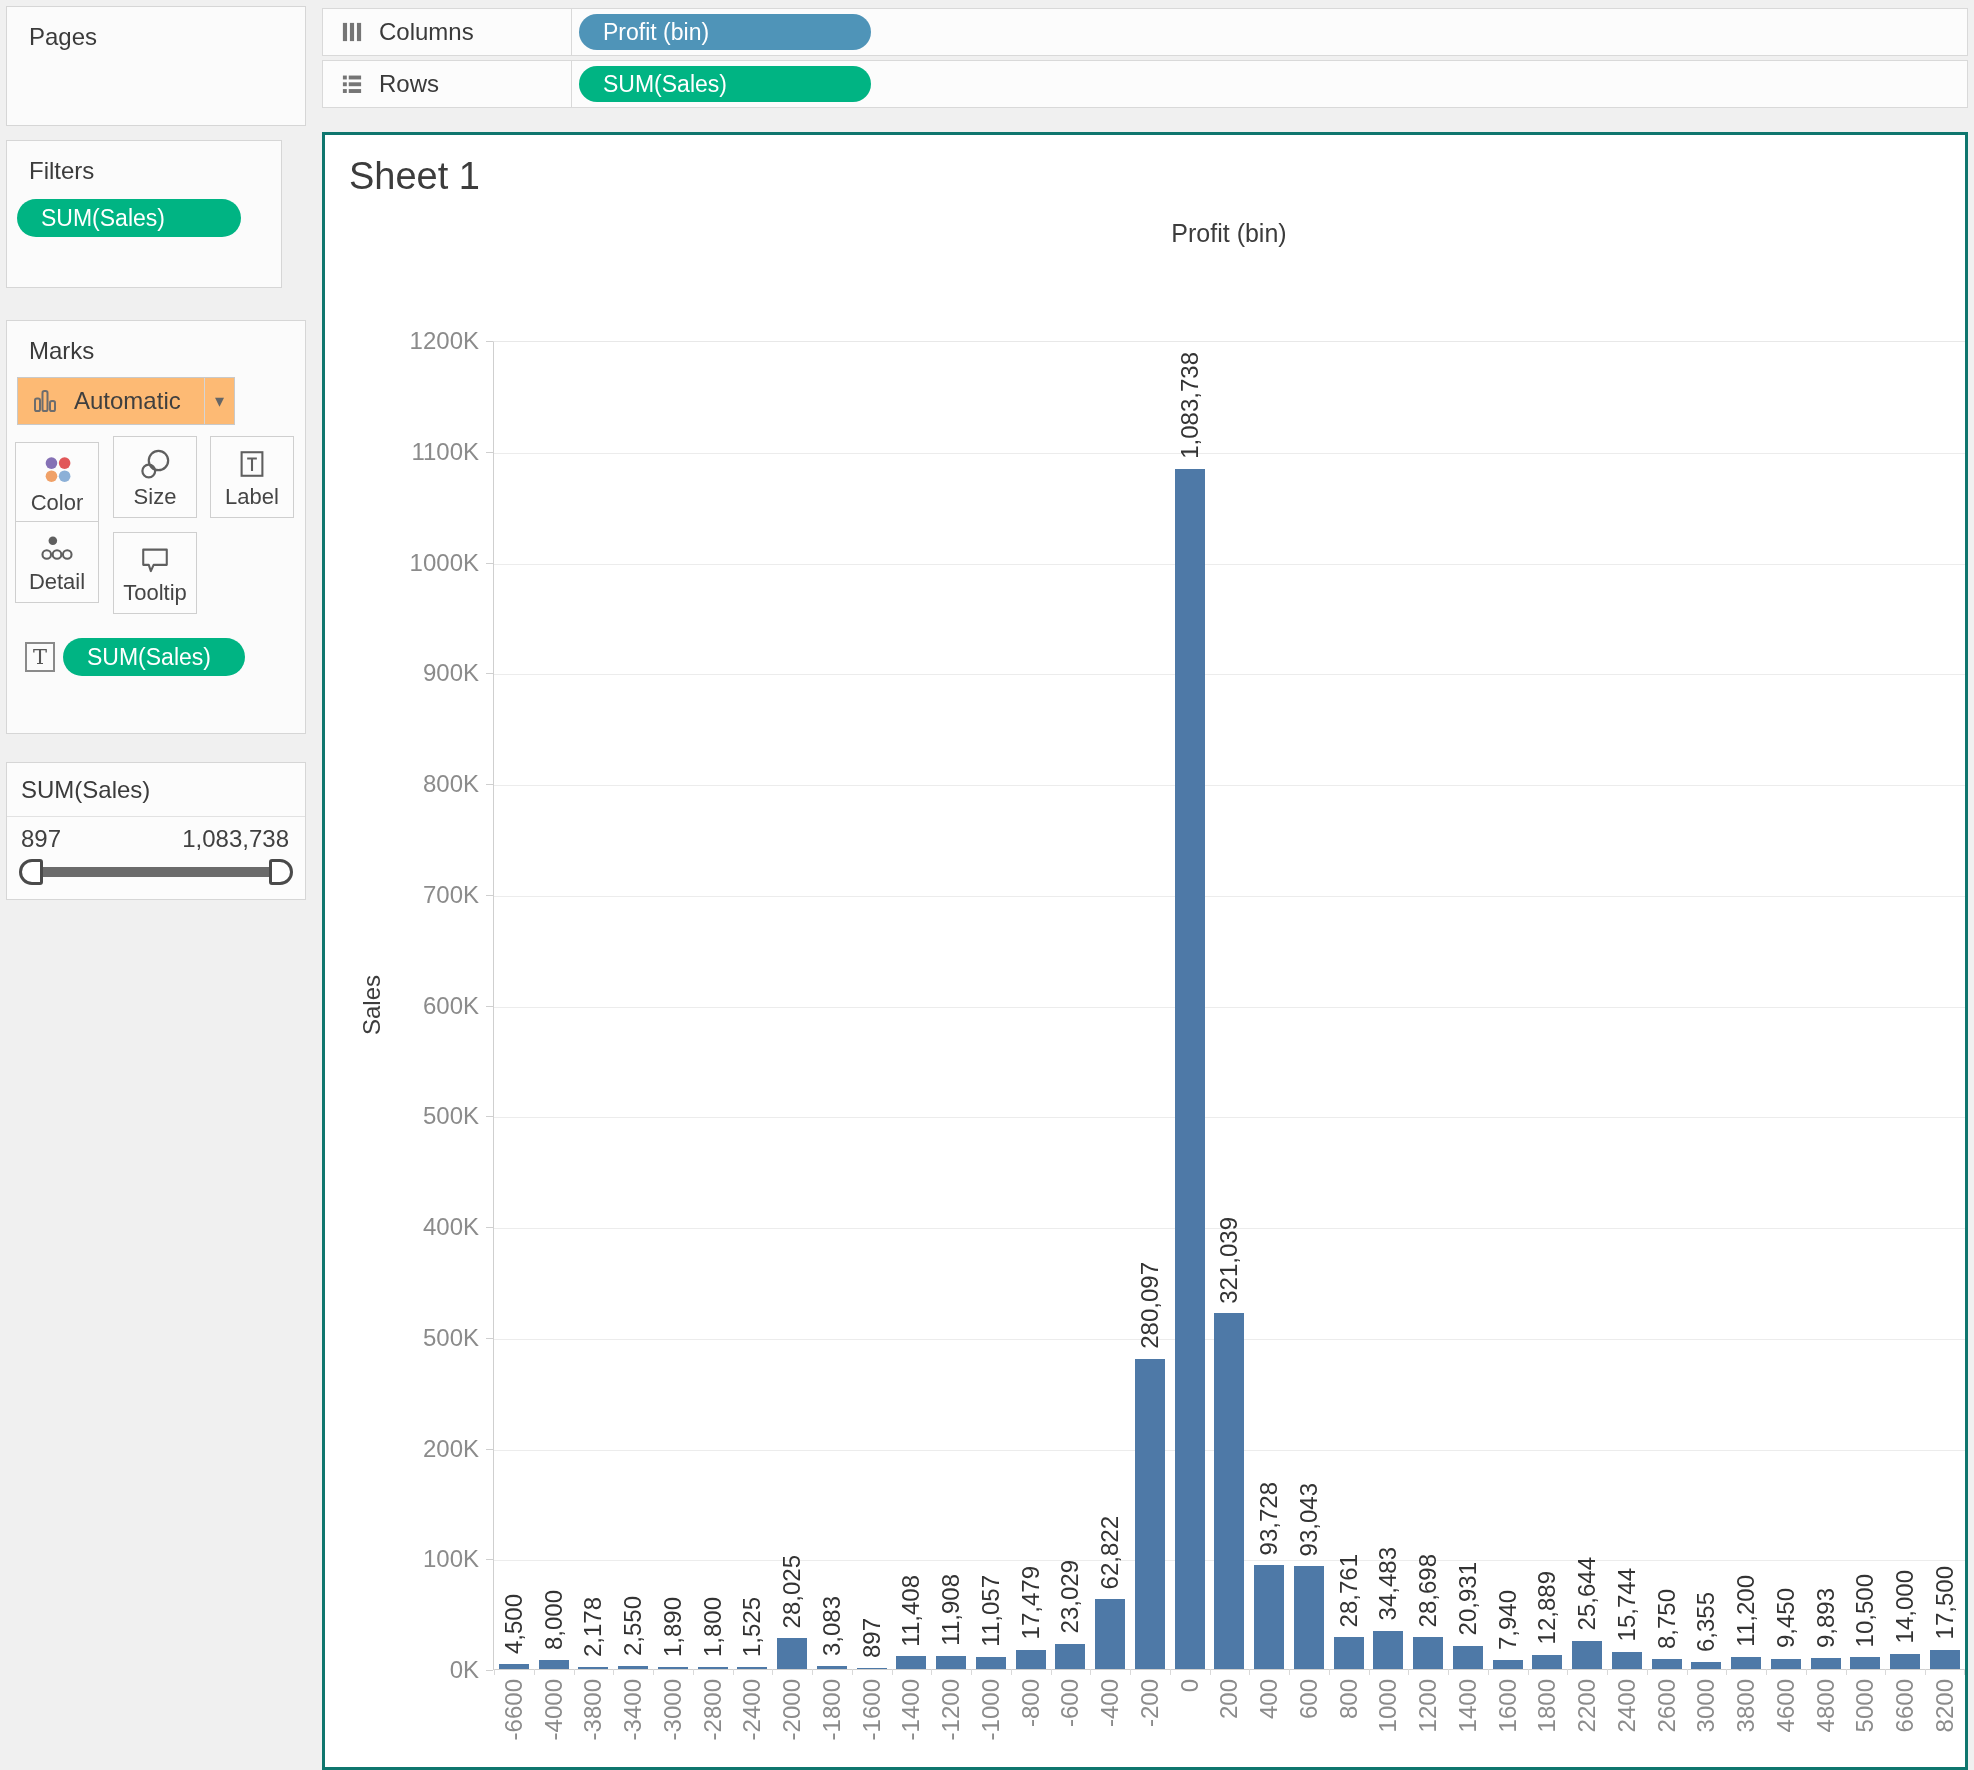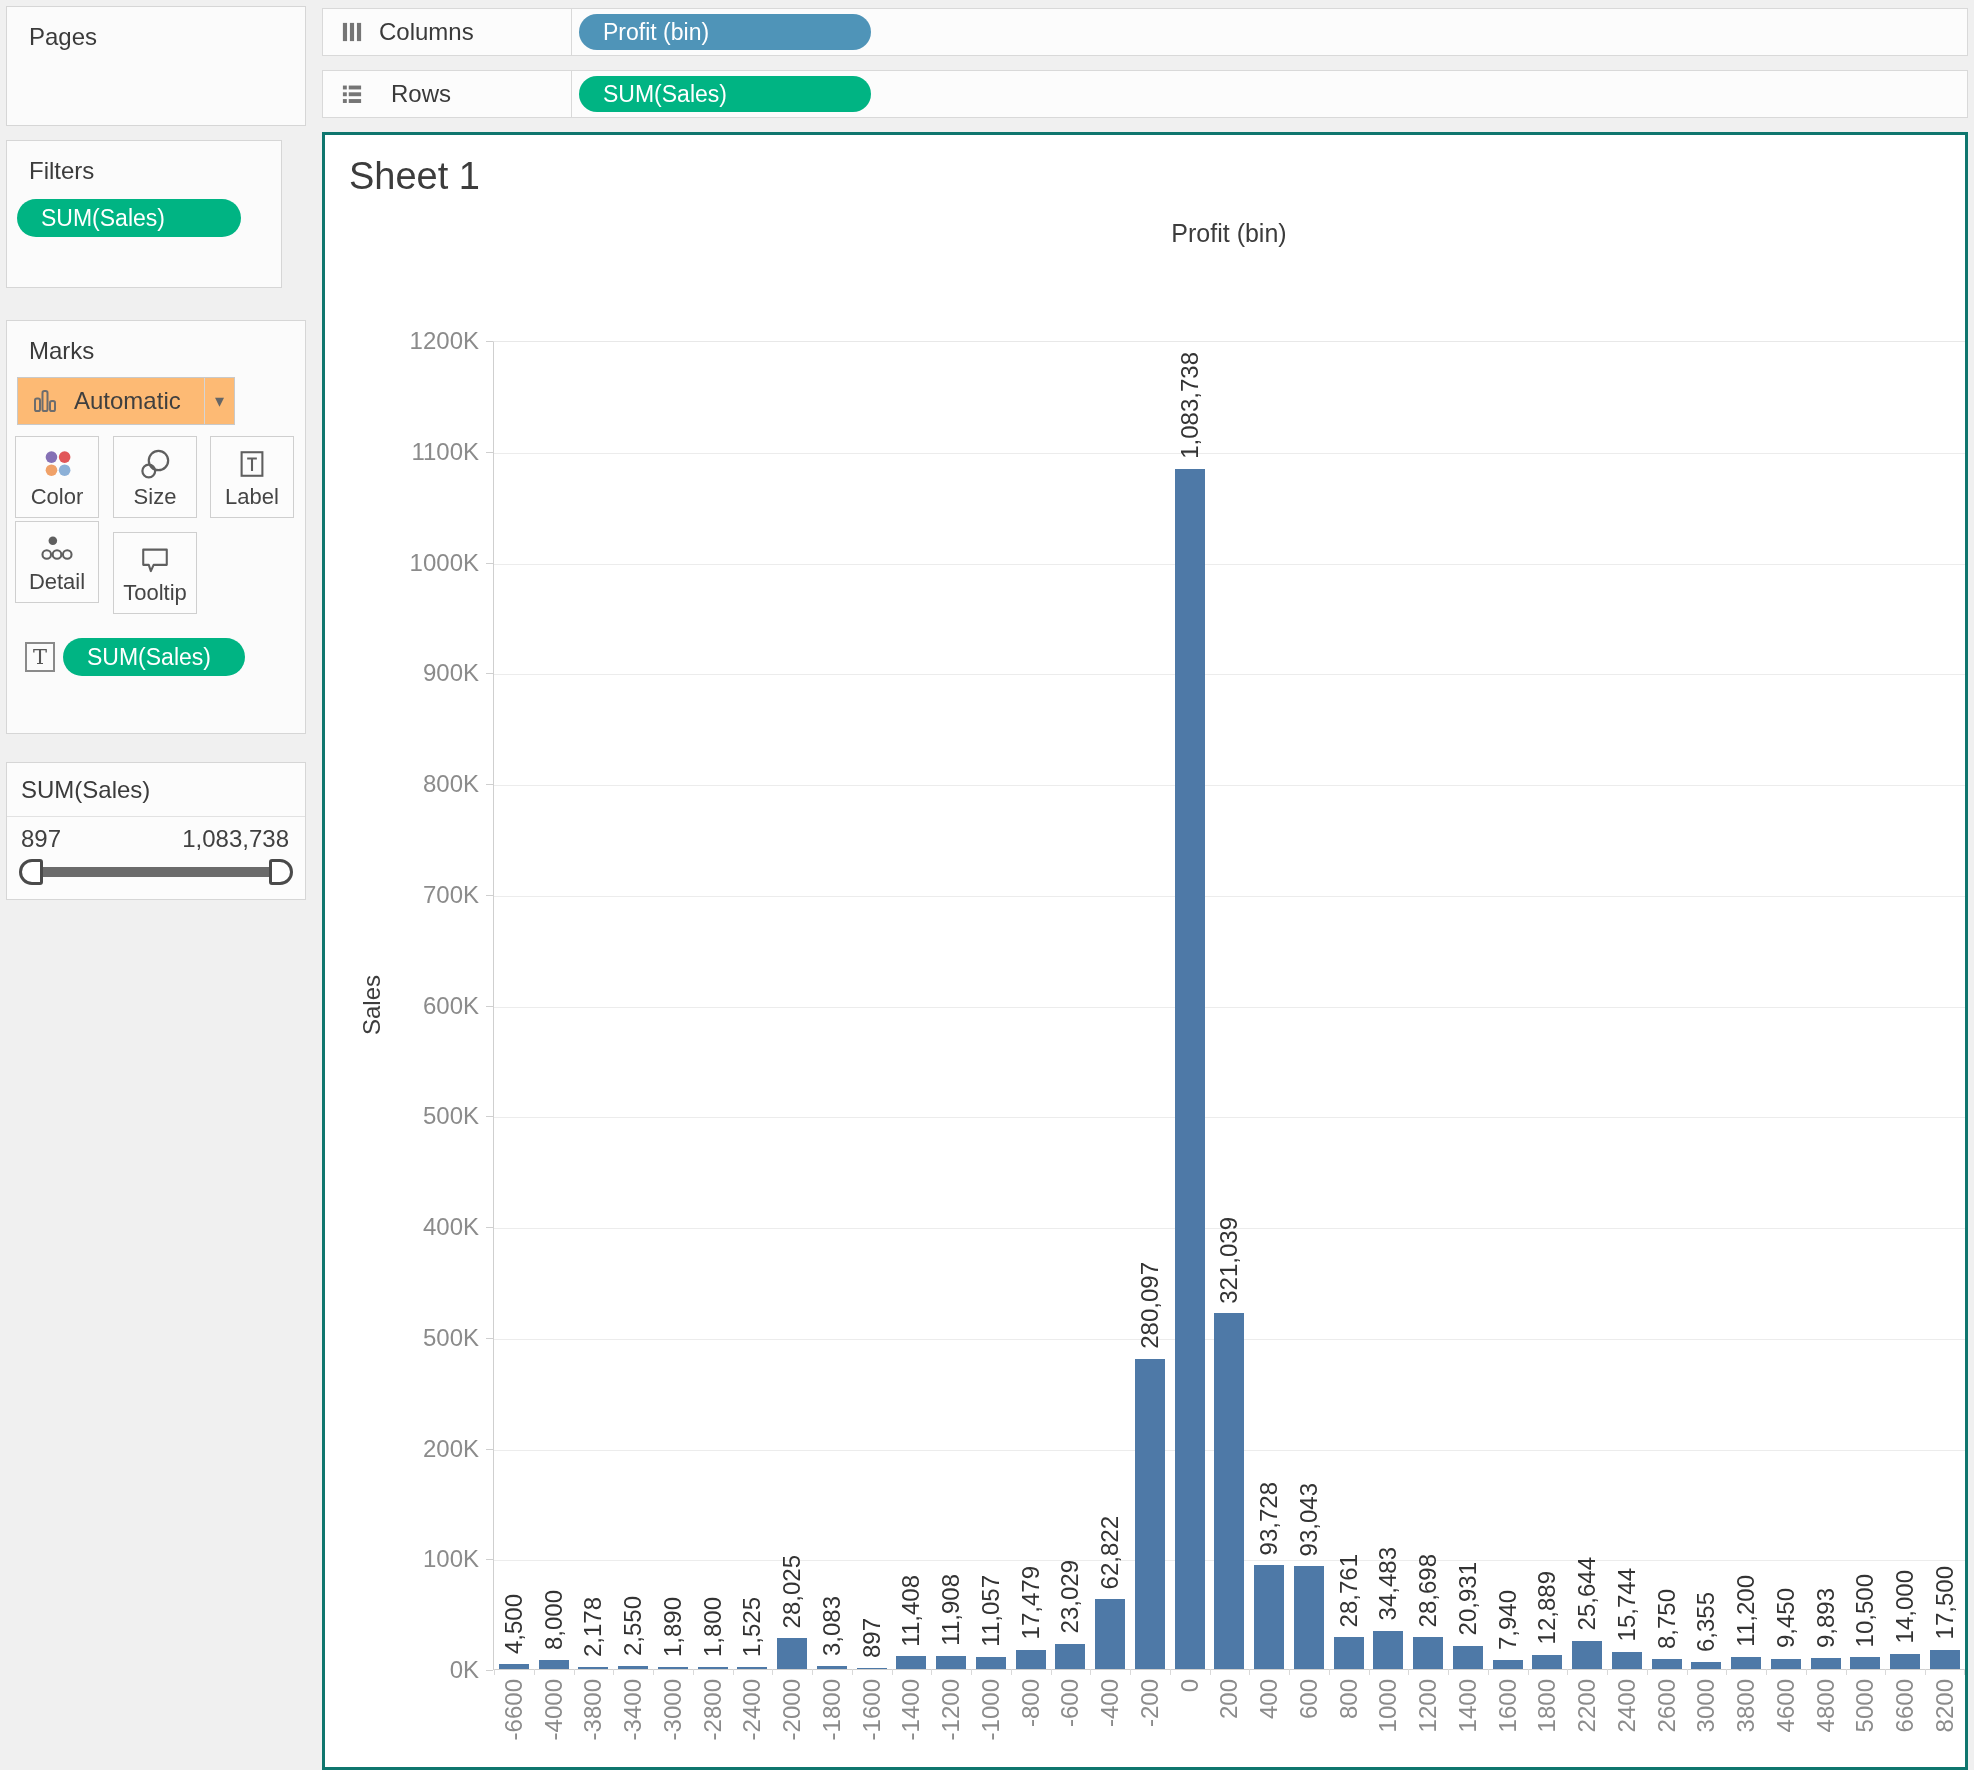--- a/index.html
+++ b/index.html
@@ -45,21 +45,21 @@
     font-size:18px; color:#666;
   }
   .mark-btn {
     position:absolute; width:84px; height:82px;
     background:#fcfcfc; border:1px solid #cfcfcf;
     display:flex; flex-direction:column; align-items:center; justify-content:flex-end;
     padding-bottom:7px;
   }
   .mark-btn .ic { position:absolute; top:9px; left:50%; transform:translateX(-50%); }
   .mark-btn .lbl { font-size:22px; color:#454545; }
-  .btn-color   { left:8px;   top:115px; }
+  .btn-color   { left:8px;   top:121px; }
   .btn-size    { left:106px; top:115px; }
   .btn-label   { left:203px; top:115px; }
   .btn-detail  { left:8px;   top:200px; }
   .btn-tooltip { left:106px; top:211px; }
 
   .marks-pill-row { position:absolute; left:0; top:316px; width:100%; height:40px; }
   .t-box {
     position:absolute; left:18px; top:5px; width:30px; height:30px;
     border:2px solid #8a8a8a; color:#555;
     font-family:"DejaVu Serif", serif; font-size:21px; line-height:26px;
@@ -78,21 +78,21 @@
   .handle-left  { left:12px;  border-radius:13px 3px 3px 13px; }
   .handle-right { right:12px; border-radius:3px 13px 13px 3px; }
 
   
   .shelf {
     position:absolute; left:322px; width:1646px; height:48px;
     background:#fcfcfc; border:1px solid #d9d9d9;
     display:flex; align-items:center;
   }
   .columns-shelf { top:8px; }
-  .rows-shelf    { top:70px;gap:12px; }
+  .rows-shelf    { top:60px; }
   .shelf-icon { margin-left:16px; display:flex; }
   .shelf-label { font-size:24px; color:#3a3a3a; margin-left:14px; }
   .shelf-divider { position:absolute; left:248px; top:0; bottom:0; width:1px; background:#d9d9d9; }
   .shelf-pill { position:absolute; left:256px; top:5px; width:292px; height:36px; }
 
   
   .sheet {
     position:absolute; left:322px; top:132px; width:1646px; height:1638px;
     background:#ffffff; border:3px solid #0f766e;
   }

